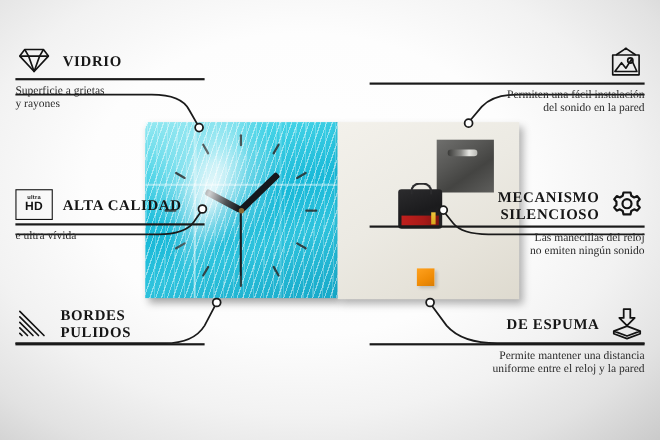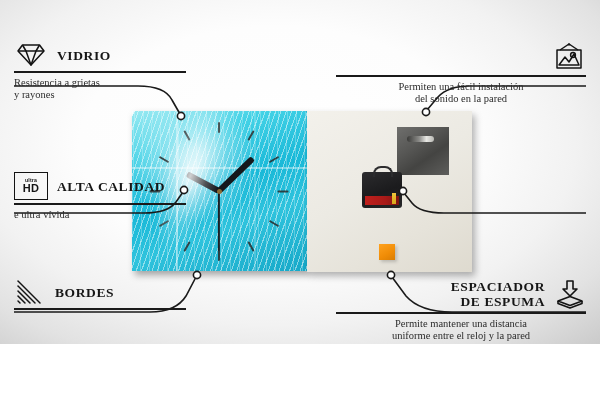--- a/index.html
+++ b/index.html
@@ -2,21 +2,21 @@
 <html><head>
 <meta charset="utf-8">
 <style>
   html,body{margin:0;padding:0;}
   body{
     width:600px;height:400px;overflow:hidden;
     font-family:"Liberation Serif", serif;
     background:#ffffff;
   }
   #stage{
-    position:relative;width:600px;height:344px;overflow:hidden;
+    position:relative;width:600px;height:400px;overflow:hidden;
     background:radial-gradient(ellipse 78% 82% at 46% 42%, #ffffff 0%, #fdfdfd 42%, #f2f2f2 64%, #e2e2e2 82%, #c9c9c9 100%);
   }
 
   
   #wires{position:absolute;left:0;top:0;width:600px;height:400px;pointer-events:none;}
 
   
   .panel{position:absolute;}
 
   #clock-panel{
@@ -98,21 +98,21 @@
     font-size:13.5px;line-height:15px;letter-spacing:.6px;
     color:#161616;font-weight:700;text-transform:uppercase;
   }
   .feat.left .feat-title{text-align:left;}
   .feat.right .feat-title{text-align:right;}
   .rule{height:1.6px;background:#1a1a1a;margin-top:3px;}
   .feat-sub{
     font-family:"Liberation Serif", serif;
     font-size:10.5px;line-height:12.4px;color:#2b2b2b;margin-top:4px;
   }
-  .feat.right .feat-sub{text-align:center;}
+  .feat.right .feat-sub{text-align:right;}
 
   .ico{flex:0 0 auto;display:block;}
   .hd-box{
     width:32px;height:26px;border:1.8px solid #131313;
     display:flex;flex-direction:column;align-items:center;justify-content:center;line-height:1;
   }
   .hd-ultra{font-family:"Liberation Sans",sans-serif;font-size:5.2px;font-weight:700;letter-spacing:.2px;color:#131313;}
   .hd-hd{font-family:"Liberation Sans",sans-serif;font-size:11px;font-weight:700;letter-spacing:.3px;color:#131313;margin-top:.5px;}
 
   
@@ -188,21 +188,21 @@
           <path d="M4,9 L30,9"></path>
           <path d="M8.5,3 L12,9 L17,23 L22,9 L25.5,3"></path>
         </g>
       </svg>
       <div class="feat-title">
         <div>VIDRIO</div>
       </div>
     </div>
     <div class="rule" style="width:172px;"></div>
     <div class="feat-sub">
-      <div>Resistencia a grietas</div>
+      <div>Superficie a grietas</div>
       <div>y rayones</div>
     </div>
   </div>
 
   <div class="feat left" id="feat-impresion">
     <div class="feat-head">
       <div class="hd-box">
         <span class="hd-ultra">ultra</span>
         <span class="hd-hd">HD</span>
       </div>
@@ -222,20 +222,21 @@
         <g stroke="#131313" stroke-width="1.5" fill="none" stroke-linecap="round">
           <path d="M4,2 L26,24"></path>
           <path d="M4,7 L21,24"></path>
           <path d="M4,12 L16,24"></path>
           <path d="M4,17 L11,24"></path>
           <path d="M4,22 L6,24"></path>
         </g>
       </svg>
       <div class="feat-title">
         <div>BORDES</div>
+        <div>PULIDOS</div>
       </div>
     </div>
     <div class="rule" style="width:172px;"></div>
   </div>
 
   <div class="feat right" id="feat-manejas">
     <div class="feat-head">
       <svg class="ico" width="34" height="30" viewBox="0 0 34 30">
         <g fill="none" stroke="#131313" stroke-width="1.5" stroke-linejoin="round">
           <path d="M17,2 L8,8 M17,2 L26,8"></path>
@@ -246,25 +247,43 @@
         </g>
       </svg>
     </div>
     <div class="rule" style="width:250px;"></div>
     <div class="feat-sub">
       <div>Permiten una fácil instalación</div>
       <div>del sonido en la pared</div>
     </div>
   </div>
 
+  <div class="feat right" id="feat-mecanismo">
+    <div class="feat-head">
+      <div class="feat-title" style="flex:1 1 auto;">
+        <div>MECANISMO</div>
+        <div>SILENCIOSO</div>
+      </div>
+      <svg class="ico" width="32" height="30" viewBox="0 0 32 30">
+        <g fill="none" stroke="#131313" stroke-width="2" stroke-linejoin="round">
+          <path d="M16,3 l3.2,0 l.7,3.0 l2.6,1.5 l2.8,-1.2 l2.3,2.8 l-2.0,2.3 l0,3.0 l2.0,2.3 l-2.3,2.8 l-2.8,-1.2 l-2.6,1.5 l-.7,3.0 l-3.2,0 l-3.2,0 l-.7,-3.0 l-2.6,-1.5 l-2.8,1.2 l-2.3,-2.8 l2.0,-2.3 l0,-3.0 l-2.0,-2.3 l2.3,-2.8 l2.8,1.2 l2.6,-1.5 l.7,-3.0 Z"></path>
+          <circle cx="16" cy="13.2" r="4.1"></circle>
+        </g>
+      </svg>
+    </div>
+    <div class="rule" style="width:250px;"></div>
+    <div class="feat-sub">
+      <div>Las manecillas del reloj</div>
+      <div>no emiten ningún sonido</div>
+    </div>
+  </div>
 
   <div class="feat right" id="feat-espaciador">
     <div class="feat-head">
       <div class="feat-title" style="flex:1 1 auto;">
-        <div>ESPACIADOR</div>
         <div>DE ESPUMA</div>
       </div>
       <svg class="ico" width="32" height="30" viewBox="0 0 32 30">
         <g fill="none" stroke="#131313" stroke-width="1.6" stroke-linejoin="round">
           <path d="M13,2 l6,0 l0,8 l4,0 l-7,7 l-7,-7 l4,0 Z"></path>
           <path d="M16,17.5 L28,22 L16,26.5 L4,22 Z"></path>
           <path d="M4,22 L4,24.4 L16,28.9 L28,24.4 L28,22"></path>
         </g>
       </svg>
     </div>

